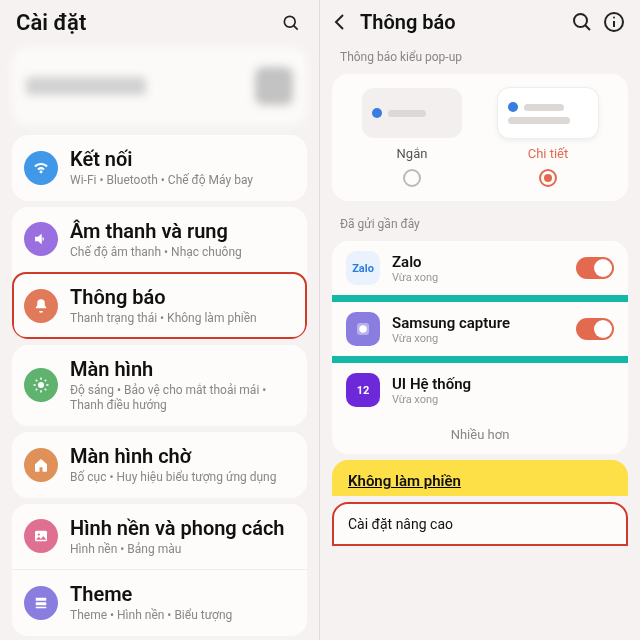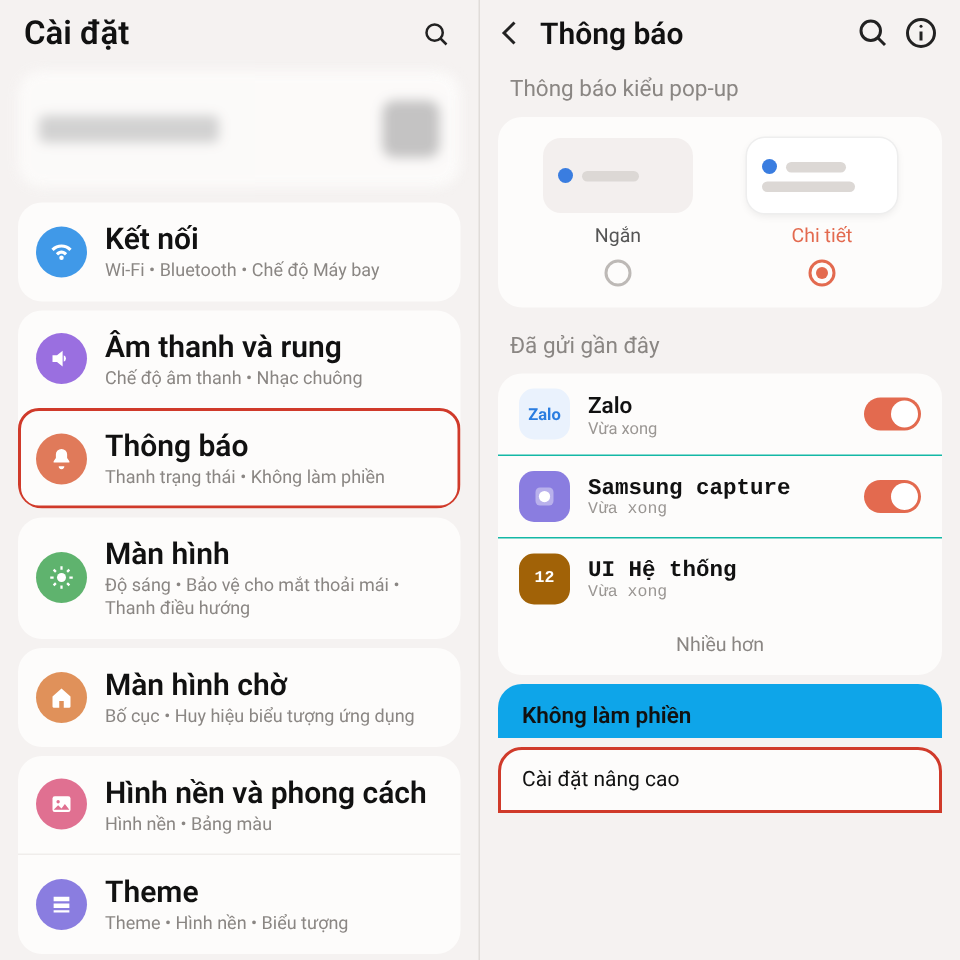--- a/index.html
+++ b/index.html
@@ -53,21 +53,21 @@
   .rowtxt { flex: 1; min-width: 0; }
   .rowtxt .t { font-size: 20px; font-weight: 600; color: #111; }
   .rowtxt .s { font-size: 12px; color: #8a8683; margin-top: 2px; line-height: 1.3; }
 
   
   .hdr2 { display:flex; align-items:center; padding: 10px 14px 6px 8px; gap: 8px; }
   .hdr2 .back { width: 24px; height:24px; display:flex; align-items:center; justify-content:center; }
   .hdr2 .title2 { font-size: 20px; font-weight: 600; color:#111; flex:1; }
   .hdr2 .ibtn { width:24px;height:24px;display:flex;align-items:center;justify-content:center; }
 
-  .section-lbl { font-size: 15px; color:#8a8683; padding: 10px 20px 6px 20px; }
+  .section-lbl { font-size: 12px; color:#8a8683; padding: 10px 20px 6px 20px; }
 
   .popup-card {
     margin: 4px 12px 6px 12px;
     background:#fdfcfb;
     border-radius: 16px;
     padding: 14px 12px 14px 12px;
   }
   .popup-opts { display:flex; }
   .popt { flex:1; display:flex; flex-direction:column; align-items:center; gap:8px; }
   .preview {
@@ -84,30 +84,30 @@
   .preview.detail .ln1 .bar { width:40px; }
   .preview.detail .bar2 { width:62px;height:7px;border-radius:4px;background:#dcd8d5; }
   .popt .lbl { font-size:13px; color:#555; }
   .popt.selected .lbl { color:#e36a4f; }
   .radio { width:18px;height:18px;border-radius:50%;border:2px solid #bdb9b6; position:relative; }
   .radio.on { border-color:#e36a4f; }
   .radio.on::after { content:""; position:absolute; inset:3px; border-radius:50%; background:#e36a4f; }
 
   .recent-card { margin: 4px 12px 6px 12px; background:#fdfcfb; border-radius:16px; overflow:hidden; }
   .rrow { display:flex; align-items:center; padding: 10px 14px; gap:12px; }
-  .rrow + .rrow { border-top:1px solid #14b8a6;font-family:Liberation Mono, monospace; }
+  .rrow + .rrow { border-top:7px solid #14b8a6; }
   .rrow .appicon { width:34px;height:34px;border-radius:10px;display:flex;align-items:center;justify-content:center;font-size:11px;font-weight:700;color:#fff;flex:0 0 34px; }
   .rrow .rtxt { flex:1; }
   .rrow .rtxt .t { font-size:15px;font-weight:600;color:#111; }
   .rrow .rtxt .s { font-size:11px;color:#9a9693; }
   .toggle { width:38px;height:22px;border-radius:11px;background:#e36a4f;position:relative;flex:0 0 38px; }
   .toggle::after { content:"";position:absolute;right:2px;top:2px;width:18px;height:18px;border-radius:50%;background:#fff; }
   .more { text-align:center; font-size:13px; color:#8a8683; padding:10px 0 12px 0; }
 
-  .dnd-card { margin: 6px 12px 0 12px; background:#0ea5e9; border-radius:16px 16px 0 0; padding: 12px 16px 6px 16px; }
+  .dnd-card { margin: 6px 12px 0 12px; background:#fde047; border-radius:16px 16px 0 0; padding: 12px 16px 6px 16px; text-decoration: underline; }
   .dnd-card .t { font-size:15px;font-weight:600;color:#111; }
 
   .adv-card { margin: 6px 12px 0 12px; background:#fdfcfb; border-radius:16px 16px 0 0; padding: 14px 16px; outline:2px solid #d03a2a; outline-offset:-2px; }
   .adv-card .t { font-size:14px;font-weight:400;color:#111; }
 </style>
 </head>
 <body>
 
 <div class="pane left">
   <div class="hdr">
@@ -296,21 +296,21 @@
               <circle cx="12" cy="12" r="5" fill="#fff"></circle>
             </svg>
           </div>
           <div class="rtxt">
             <div class="t">Samsung capture</div>
             <div class="s">Vừa xong</div>
           </div>
           <div class="toggle"></div>
         </div>
         <div class="rrow">
-          <div class="appicon" style="background:#a16207;color:#fff">12</div>
+          <div class="appicon" style="background:#6d28d9;color:#fff">12</div>
           <div class="rtxt">
             <div class="t">UI Hệ thống</div>
             <div class="s">Vừa xong</div>
           </div>
         </div>
       </div>
     <div class="more">Nhiều hơn</div>
   </div>
 
   <div class="dnd-card">

